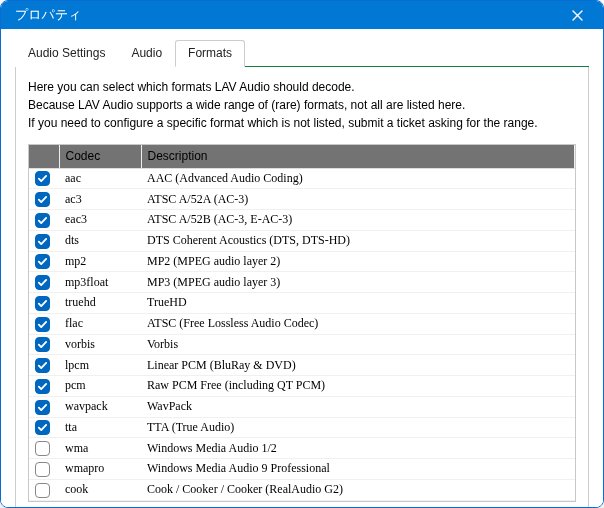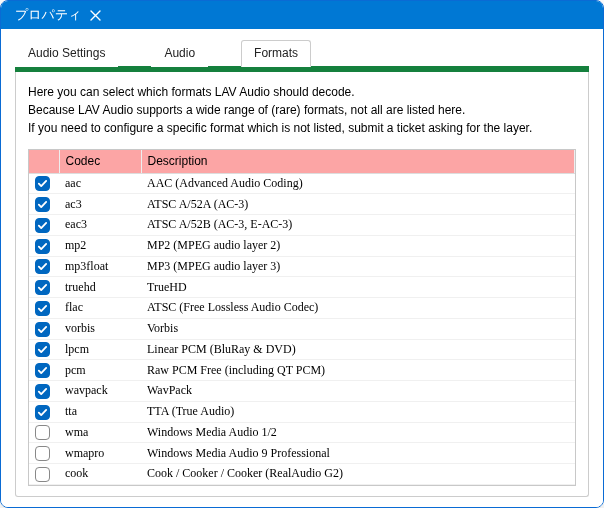--- a/index.html
+++ b/index.html
@@ -22,20 +22,21 @@
     display: flex;
     flex-direction: column;
     box-shadow: 0 4px 16px rgba(0,0,0,0.15);
   }
   .titlebar {
     background: #0078d4;
     color: #fff;
     height: 32px;
     display: flex;
     align-items: center;
+    justify-content: space-between;
     padding: 0 12px 0 14px;
     font-size: 13px;
   }
   .titlebar .close {
     width: 28px;
     height: 28px;
     display: flex;
     align-items: center;
     justify-content: center;
     cursor: pointer;
@@ -44,22 +45,21 @@
   .client {
     flex: 1;
     background: #fff;
     padding: 10px 14px 12px 14px;
     display: flex;
     flex-direction: column;
   }
   .tabs {
     display: flex;
     position: relative;
-    border-bottom: 6px solid #15803d;
-    gap: 33px;
+    border-bottom: 1px solid #15803d;
   }
   .tab {
     padding: 5px 12px 6px 12px;
     font-size: 12px;
     color: #222;
     cursor: pointer;
     position: relative;
     top: 1px;
     border: 1px solid transparent;
     border-bottom: none;
@@ -99,21 +99,21 @@
     overflow-x: hidden;
   }
   table {
     width: 100%;
     border-collapse: collapse;
     table-layout: fixed;
   }
   thead th {
     position: sticky;
     top: 0;
-    background: #fca5a5;
+    background: #737373;
     text-align: left;
     font-weight: 400;
     font-size: 12px;
     padding: 4px 6px 5px 6px;
     border-bottom: 1px solid #ddd;
     border-right: 1px solid #eee;
     color: #000;
     margin-left: 22px;
   }
   tbody td {
@@ -180,21 +180,21 @@
         <div class="tab">Audio Settings</div>
         <div class="tab">Audio</div>
         <div class="tab active">Formats</div>
       </div>
 
     <div class="tabpanel">
 
       <div class="intro">
         <p>Here you can select which formats LAV Audio should decode.</p>
         <p>Because LAV Audio supports a wide range of (rare) formats, not all are listed here.</p>
-        <p>If you need to configure a specific format which is not listed, submit a ticket asking for the layer.</p>
+        <p>If you need to configure a specific format which is not listed, submit a ticket asking for the range.</p>
       </div>
 
       <div class="gridwrap">
         <div class="grid">
           <table>
             <colgroup>
               <col class="c-chk">
                 <col class="c-codec">
                 <col class="c-desc">
             </colgroup>
@@ -232,20 +232,29 @@
                     </span></td>
                   <td>eac3</td>
                   <td>ATSC A/52B (AC-3, E-AC-3)</td>
                 </tr>
                 <tr>
                   <td><span class="chk on">
                       <svg width="11" height="11" viewBox="0 0 12 12">
                         <path d="M2 6.2 L4.6 8.8 L10 3.2" fill="none" stroke="#fff" stroke-width="2" stroke-linecap="round" stroke-linejoin="round"></path>
                       </svg>
                     </span></td>
+                  <td>dts</td>
+                  <td>DTS Coherent Acoustics (DTS, DTS-HD)</td>
+                </tr>
+                <tr>
+                  <td><span class="chk on">
+                      <svg width="11" height="11" viewBox="0 0 12 12">
+                        <path d="M2 6.2 L4.6 8.8 L10 3.2" fill="none" stroke="#fff" stroke-width="2" stroke-linecap="round" stroke-linejoin="round"></path>
+                      </svg>
+                    </span></td>
                   <td>mp2</td>
                   <td>MP2 (MPEG audio layer 2)</td>
                 </tr>
                 <tr>
                   <td><span class="chk on">
                       <svg width="11" height="11" viewBox="0 0 12 12">
                         <path d="M2 6.2 L4.6 8.8 L10 3.2" fill="none" stroke="#fff" stroke-width="2" stroke-linecap="round" stroke-linejoin="round"></path>
                       </svg>
                     </span></td>
                   <td>mp3float</td>

